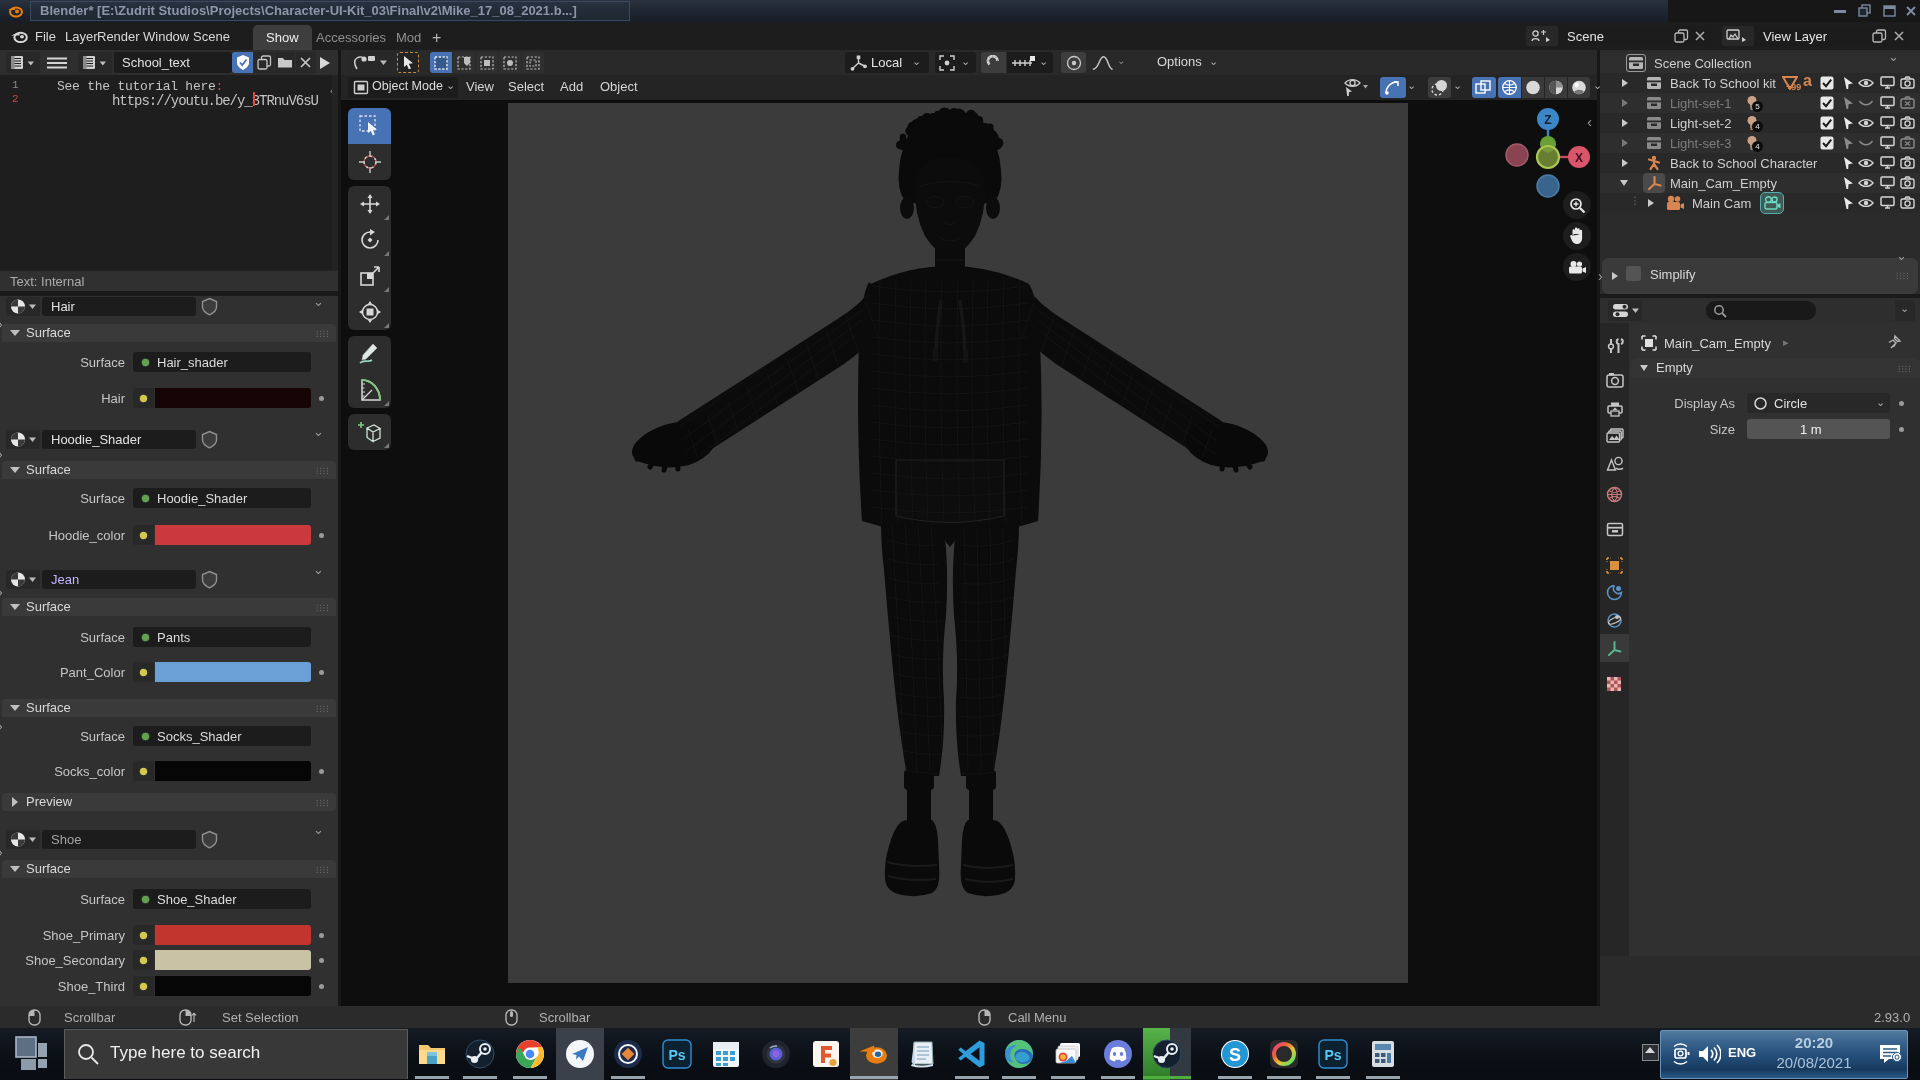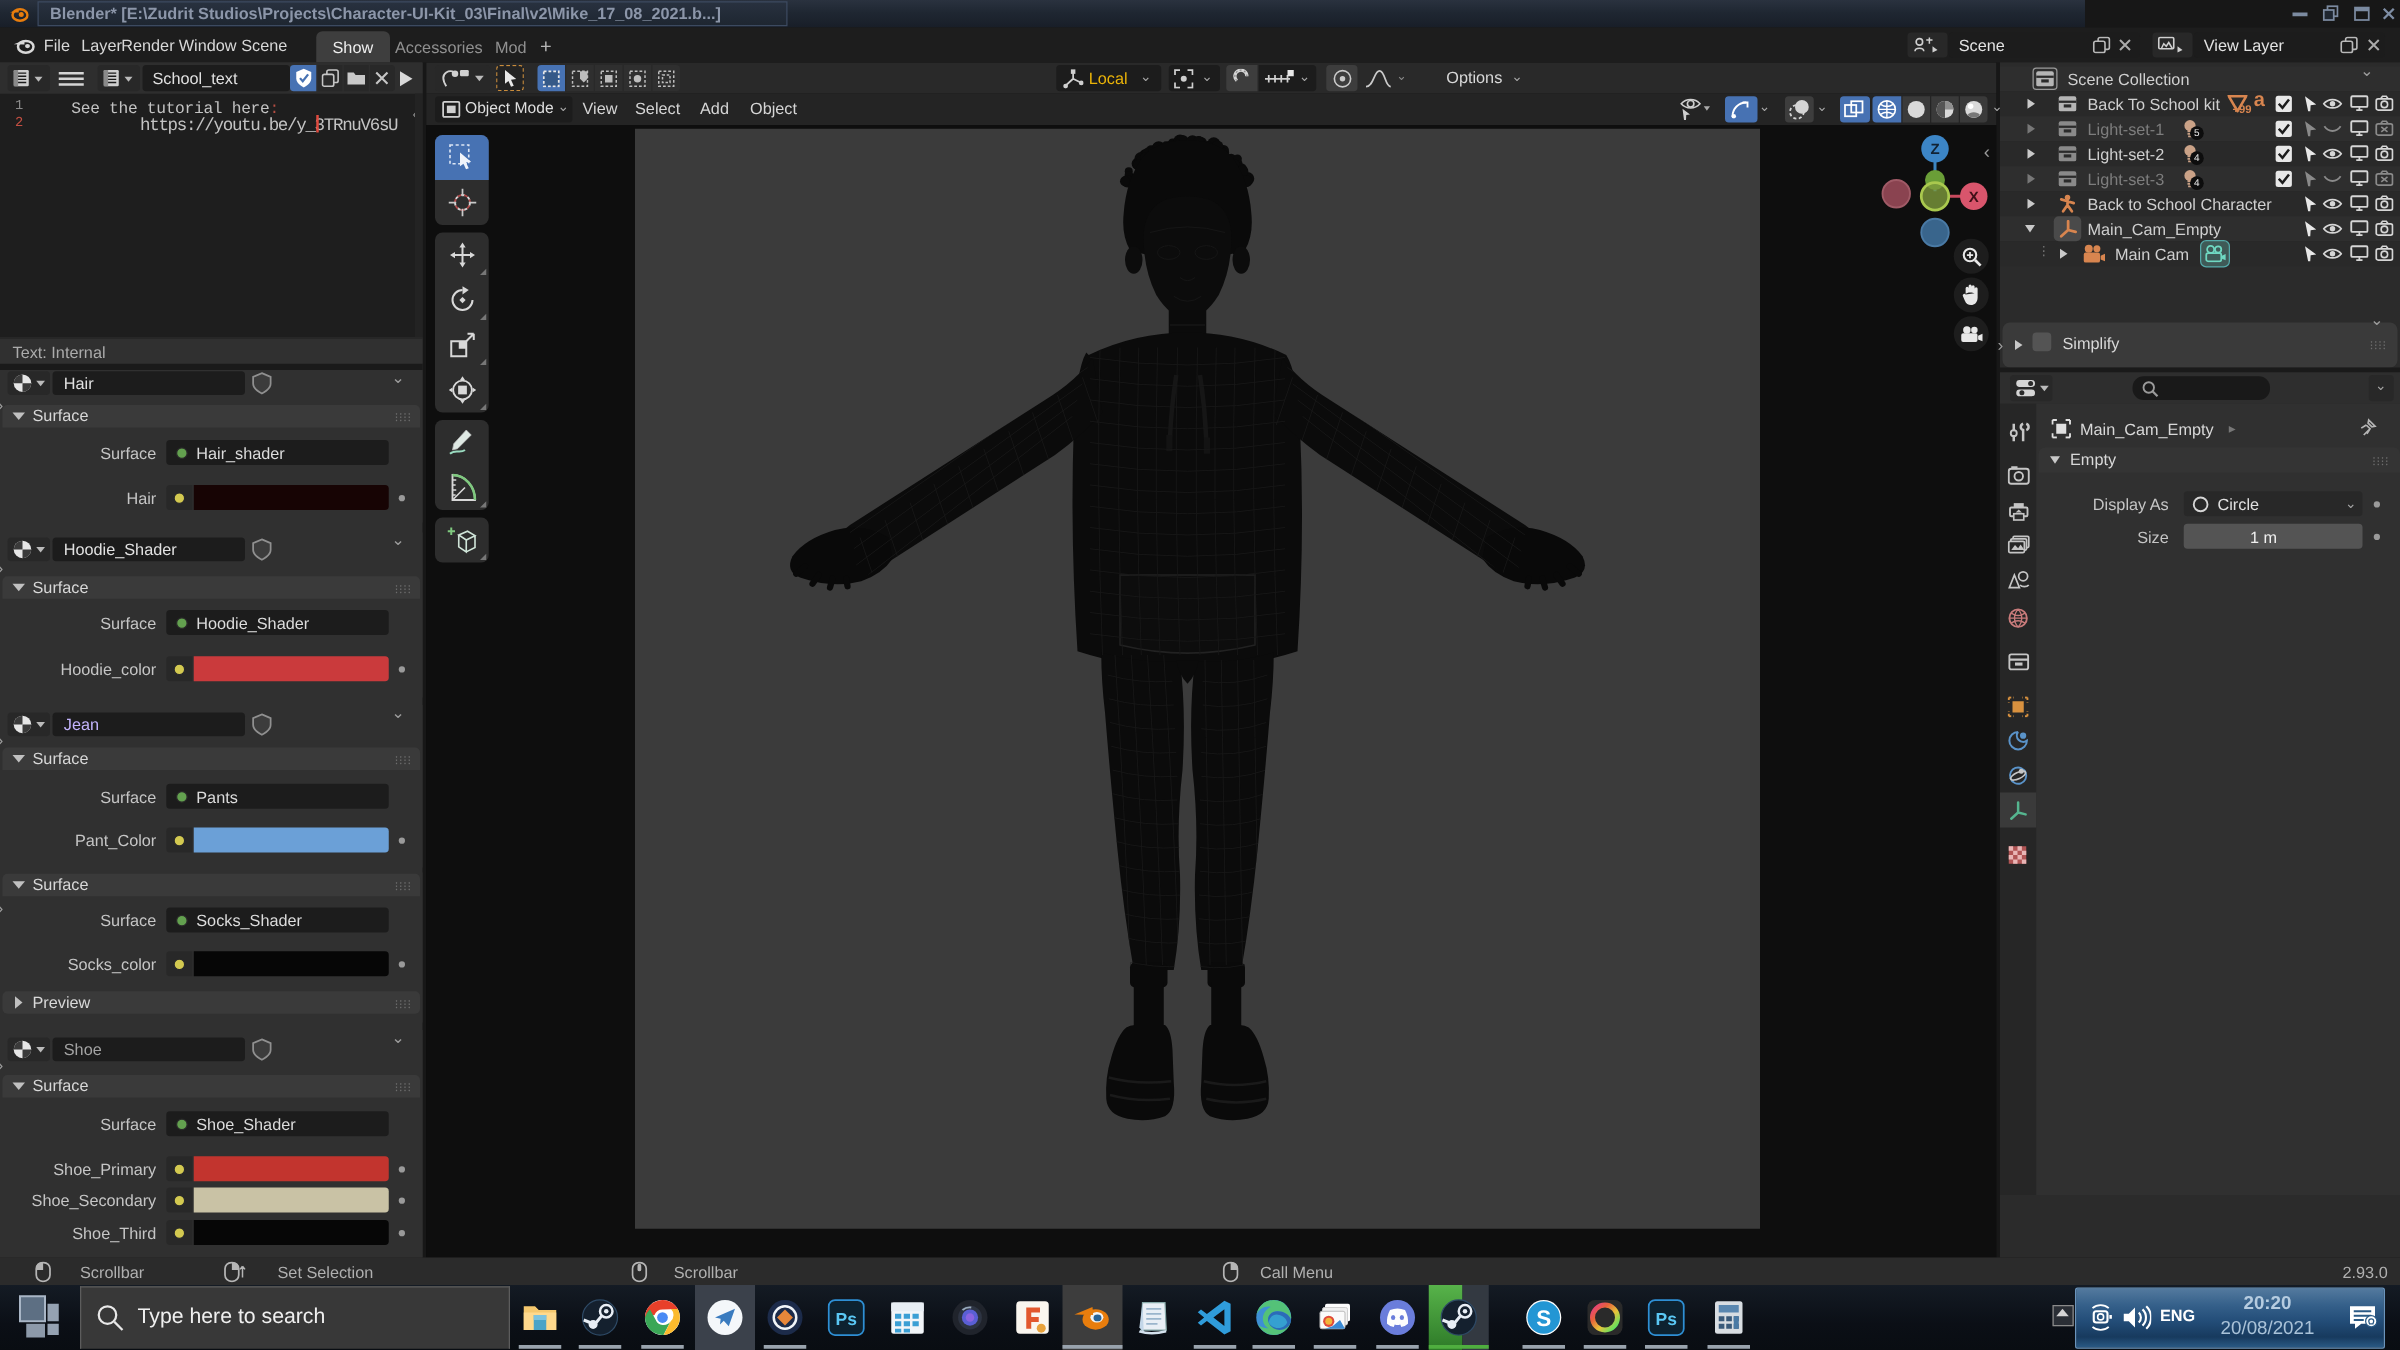--- a/index.html
+++ b/index.html
@@ -369,21 +369,21 @@
         <rect x="4" y="4" width="6" height="6" fill="none" stroke="#bdbdbd" stroke-width="1.2" stroke-dasharray="2 1.4"></rect>
       </svg>
 
     <div class="abs field" style="left:504px;top:2px;width:84px;height:21px"></div>
     <svg class="abs" style="left:509px;top:5px" width="17" height="16" viewBox="0 0 17 16">
       <path d="M8.5 8 L8.5 2 M8.5 8 L3 13 M8.5 8 L14.5 11" stroke="#cfcfcf" stroke-width="1.4"></path>
       <rect x="6.7" y="0.5" width="3.6" height="3.6" fill="#cfcfcf"></rect>
       <circle cx="2.5" cy="13.8" r="1.9" fill="#cfcfcf"></circle>
         <circle cx="15" cy="11.3" r="1.9" fill="#cfcfcf"></circle>
     </svg>
-    <div class="abs" style="left:530px;top:5px;color:#eab308">Local</div>
+    <div class="abs" style="left:530px;top:5px;color:#e5e5e5">Local</div>
     <div class="abs" style="left:571px;top:5px;color:#aaa;font-size:11px">⌄</div>
     <div class="abs field" style="left:594px;top:2px;width:41px;height:21px"></div>
     <svg class="abs" style="left:598px;top:5px" width="16" height="16" viewBox="0 0 16 16">
       <path d="M1 5 V1 H5 M11 1 H15 V5 M15 11 V15 H11 M5 15 H1 V11" stroke="#cfcfcf" stroke-width="1.4" fill="none"></path>
       <circle cx="8" cy="8" r="2.4" fill="#cfcfcf"></circle>
     </svg>
     <div class="abs" style="left:620px;top:5px;color:#aaa;font-size:11px">⌄</div>
     <div class="abs" style="left:640px;top:2px;width:25px;height:21px;background:#3d3d3d;border-radius:3px 0 0 3px"></div>
     <svg class="abs" style="left:645px;top:5px" width="16" height="16" viewBox="0 0 16 16">
       <path d="M3.5 9.5 A4.8 4.8 0 1 1 11.5 6" fill="none" stroke="#d5d5d5" stroke-width="2.6"></path>

